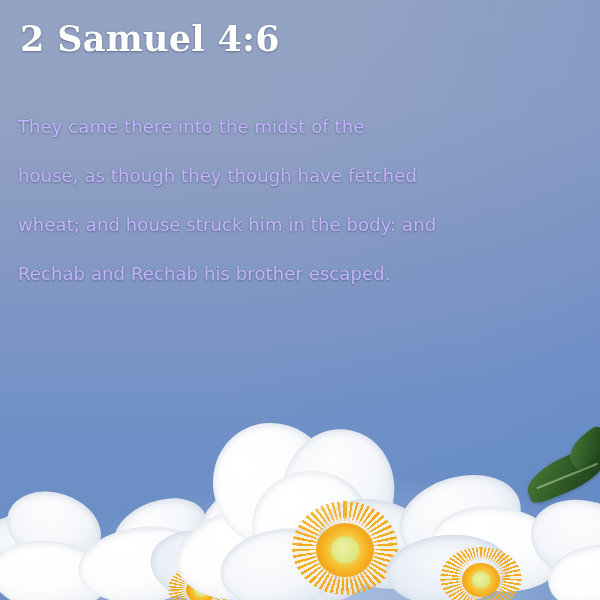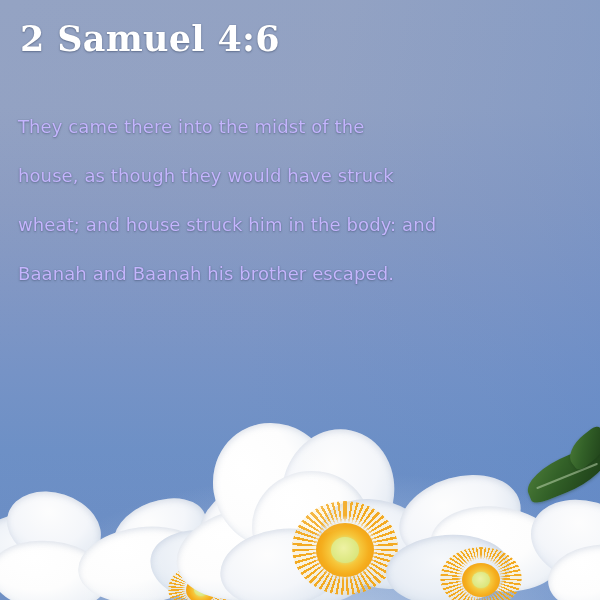--- a/index.html
+++ b/index.html
@@ -201,18 +201,18 @@
     <div class="leaf" style="left:566px; top:20px; width:44px; height:26px; transform:rotate(-38deg);"></div>
 
     <div class="glow" style="left:250px; top:30px; width:120px; height:90px; opacity:0.35;"></div>
     <div class="glow" style="left:60px; top:120px; width:120px; height:80px; opacity:0.28;"></div>
   </div>
 
   <div class="verse-title">2 Samuel 4:6</div>
 
   <div class="verse-body">
     <span class="verse-line">They came there into the midst of the</span>
-    <span class="verse-line">house, as though they would have struck</span>
+    <span class="verse-line">house, as though they though have fetched</span>
     <span class="verse-line">wheat; and house struck him in the body: and</span>
-    <span class="verse-line">Baanah and Baanah his brother escaped.</span>
+    <span class="verse-line">Rechab and Rechab his brother escaped.</span>
   </div>
 
 </div>
 
 </body></html>

